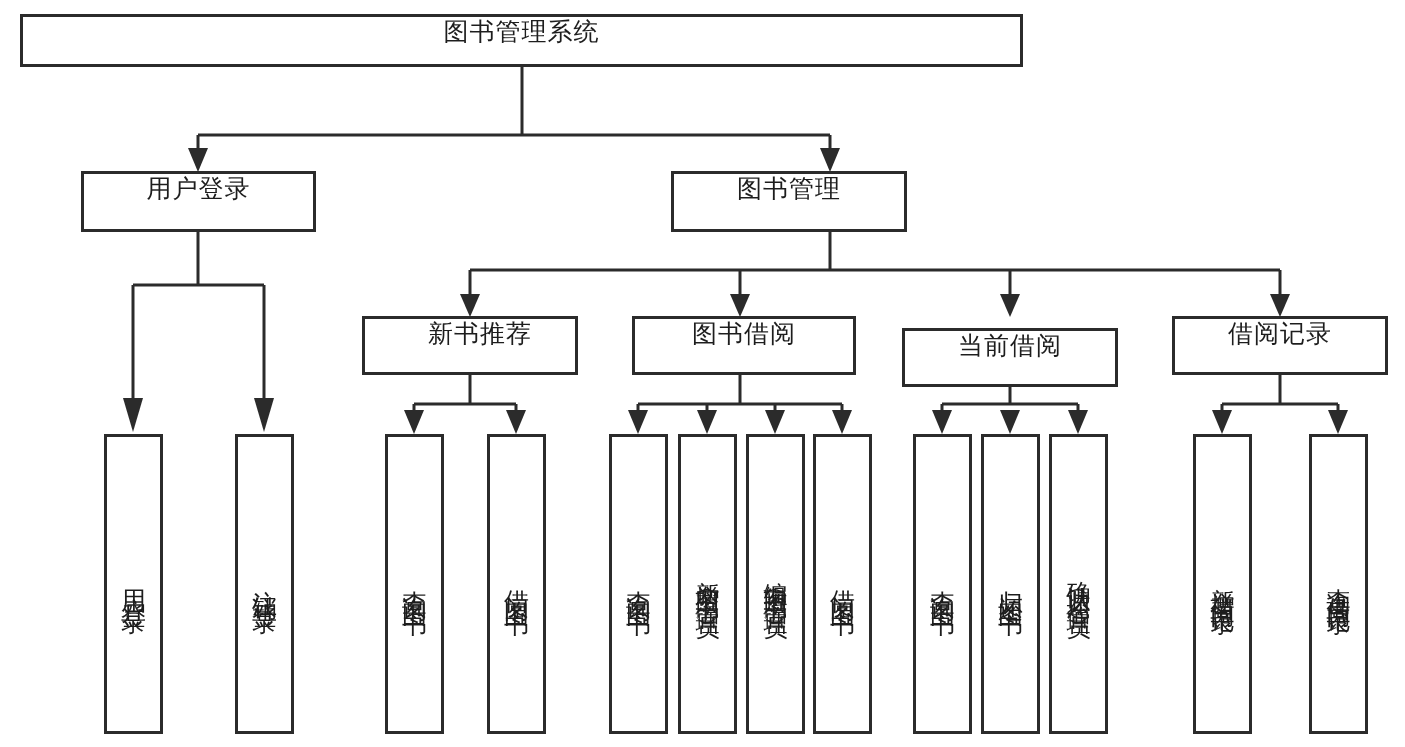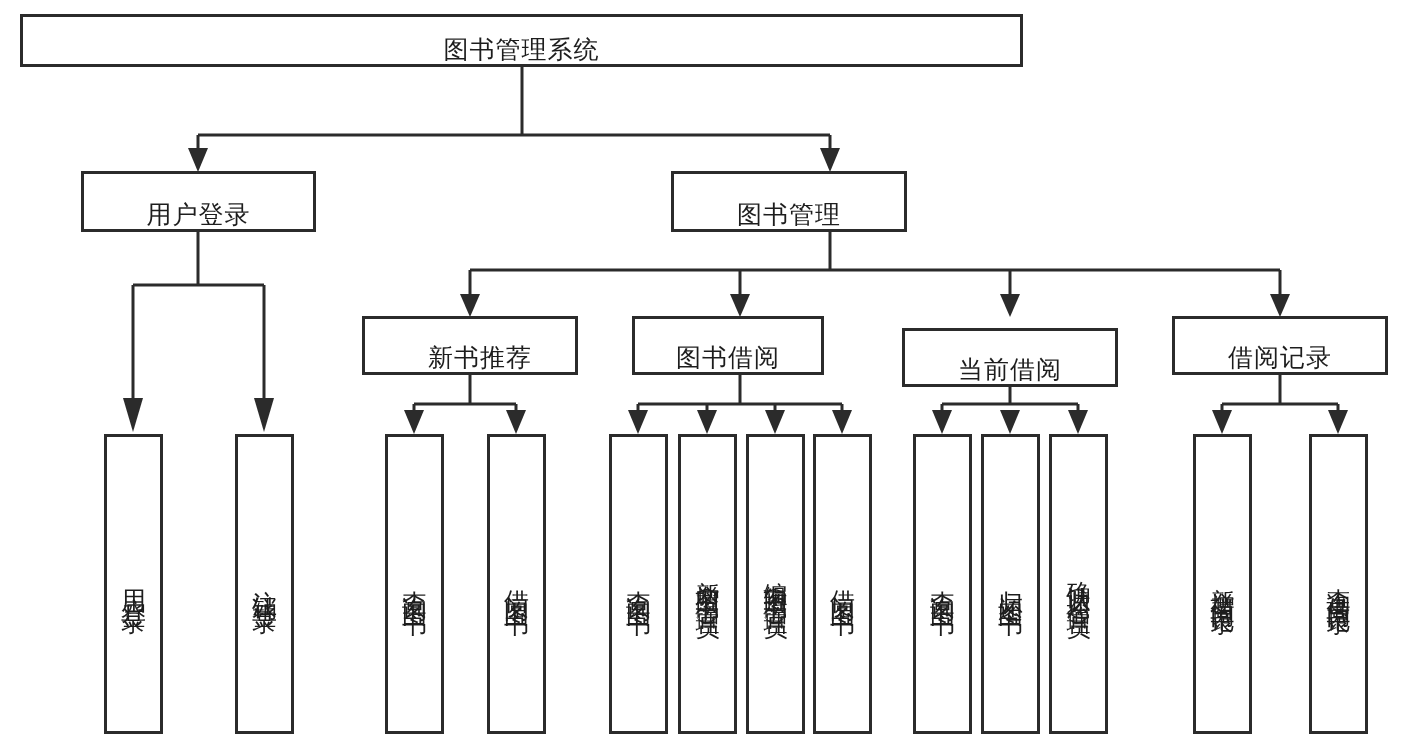--- a/index.html
+++ b/index.html
@@ -45,21 +45,21 @@
     stroke: none;
   }
 
   
   .node {
     position: absolute;
     box-sizing: border-box;
     background: #ffffff;
     border: 3px solid #2b2b2b;
     display: flex;
-    align-items: flex-end;
+    align-items: flex-start;
     justify-content: center;
     color: #1d1d1d;
   }
   .node .label {
     display: block;
     white-space: nowrap;
     line-height: 1.18;
   }
 
   
@@ -191,21 +191,21 @@
   </div>
 
   <div class="node horizontal" style="left:671px; top:171px; width:236px; height:61px;">
     <span class="label">图书管理</span>
   </div>
 
   <div class="node horizontal" style="left:362px; top:316px; width:216px; height:59px;padding-left:20px;">
     <span class="label">新书推荐</span>
   </div>
 
-  <div class="node horizontal" style="left:632px; top:316px; width:192px; height:59px;">
+  <div class="node horizontal" style="left:632px; top:316px; width:224px; height:59px;">
     <span class="label">图书借阅</span>
   </div>
 
   <div class="node horizontal" style="left:902px; top:328px; width:216px; height:59px;">
     <span class="label">当前借阅</span>
   </div>
 
   <div class="node horizontal" style="left:1172px; top:316px; width:216px; height:59px;">
     <span class="label">借阅记录</span>
   </div>

